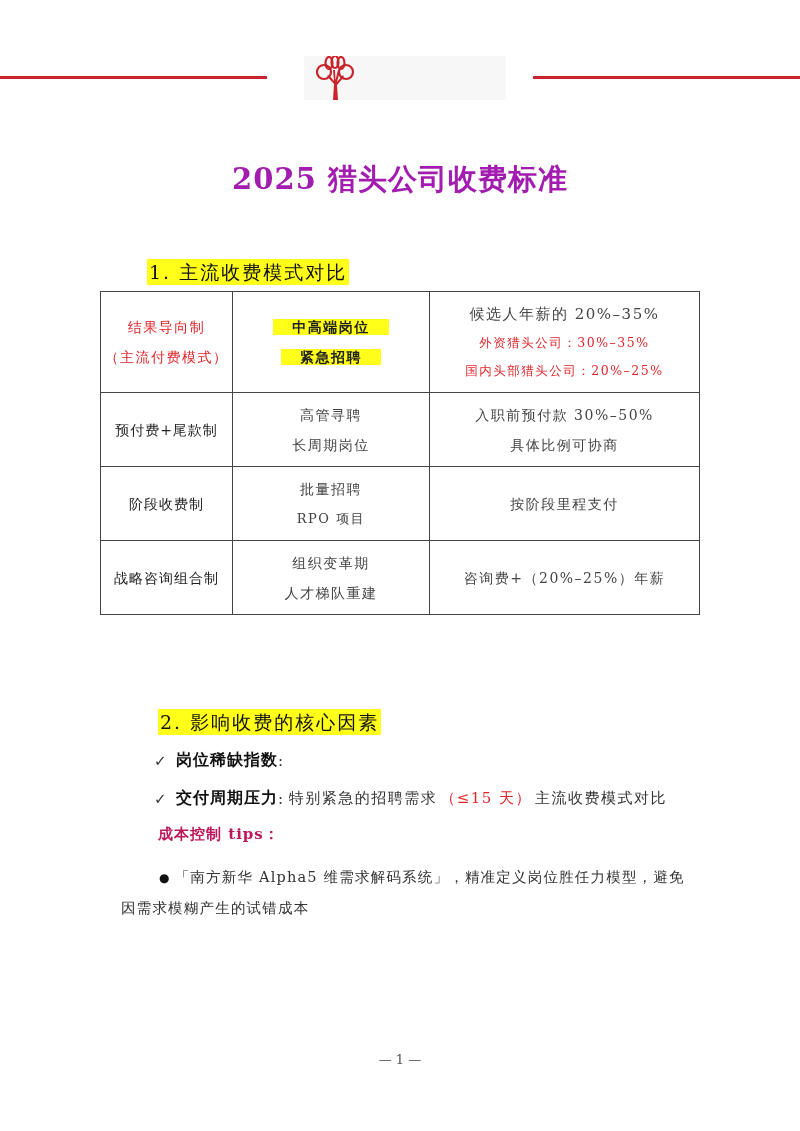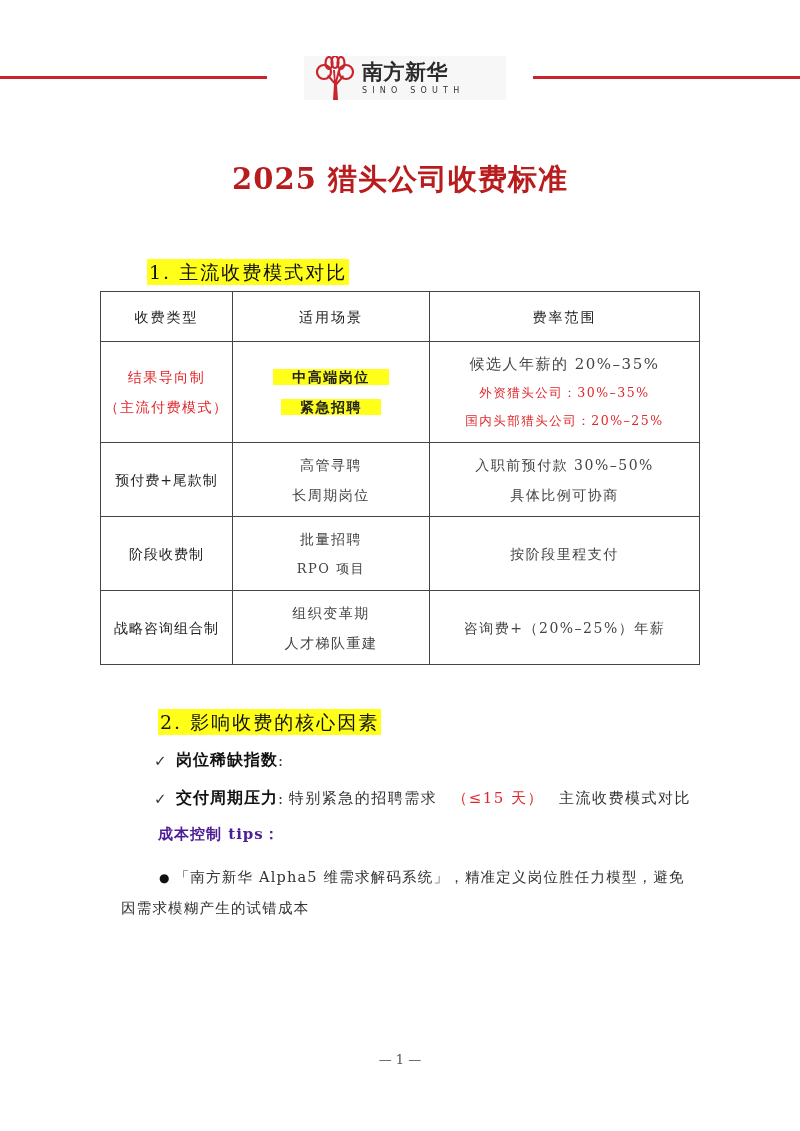--- a/index.html
+++ b/index.html
@@ -22,21 +22,21 @@
     font-family: "DejaVu Sans", sans-serif; font-weight: bold;
     font-size: 21px; letter-spacing: 0.5px; color: #2b2b2b; line-height: 24px;
   }
   .logo-en {
     font-family: "DejaVu Sans", sans-serif; font-size: 8px;
     letter-spacing: 5.2px; color: #333; line-height: 11px; margin-top: 1px;
   }
   
   .title {
     position: absolute; top: 160px; left: 0; width: 800px; text-align: center;
-    font-size: 29px; font-weight: bold; letter-spacing: 1px; color: #b91c1c;
+    font-size: 29px; font-weight: bold; letter-spacing: 1px; color: #a21caf;
   }
   
   .sec-h {
     position: absolute; font-size: 19px; font-weight: normal; color: #111;
     background: #ffff1a; padding: 0 2px; line-height: 26px; letter-spacing: 2px;
   }
   
   table.fees {
     position: absolute; left: 100px; top: 291px; width: 600px;
     border-collapse: collapse; table-layout: fixed;
@@ -56,21 +56,21 @@
   .row-b td, .row-c td, .row-d td { height: 73px; }
   .cell-line { display: block; letter-spacing: 1.5px; }
   
   .factor {
     position: absolute; left: 154px; font-size: 15px; color: #333; letter-spacing: 1.5px;
     display: flex; align-items: center;
   }
   .check { font-family: "DejaVu Sans", sans-serif; font-size: 15px; margin-right: 8px; color: #333; }
   .factor .k { font-weight: bold; color: #111; font-size: 16px; letter-spacing: 1px; }
   .factor .colon { margin-right: 4px; }
-  .tips-h { position: absolute; left: 158px; top: 825px; color: #4c1d95; font-weight: bold; font-size: 15px; letter-spacing: 1px; }
+  .tips-h { position: absolute; left: 158px; top: 825px; color: #be185d; font-weight: bold; font-size: 15px; letter-spacing: 1px; }
   .para {
     position: absolute; left: 121px; top: 862px; width: 570px;
     font-size: 14.5px; line-height: 30px; color: #333; letter-spacing: 1.2px;
     text-indent: 38px;
   }
   .bullet { font-family: "DejaVu Sans", sans-serif; font-size: 12px; margin-right: 4px; color: #111; }
   .pageno {
     position: absolute; top: 1052px; left: 0; width: 800px; text-align: center;
     font-size: 13px; color: #555;
   }
@@ -84,42 +84,33 @@
   <svg class="logo-mark" viewBox="0 0 42 46">
     <g fill="none" stroke="#c8242b" stroke-width="2.2">
       <circle cx="10" cy="16" r="7"></circle>
       <circle cx="32" cy="16" r="7"></circle>
       <ellipse cx="15" cy="7" rx="3.5" ry="6"></ellipse>
       <ellipse cx="21" cy="6" rx="3.5" ry="6"></ellipse>
       <ellipse cx="27" cy="7" rx="3.5" ry="6"></ellipse>
     </g>
     <path d="M19 44 L20 28 L13 20 L15 19 L20 25 L19 14 L21 14 L21.5 24 L24 14 L26 15 L23 26 L29 19 L30 21 L23 29 L24 44 Z" fill="#c8242b"></path>
   </svg>
-  <div class="logo-text">
-    <span class="logo-cn">南方新华</span>
-    <span class="logo-en">SINO SOUTH</span>
-  </div>
 </div>
 
 <div class="title">2025 猎头公司收费标准</div>
 
 <div class="sec-h" style="left:147px; top:259px;">1. 主流收费模式对比</div>
 
 <table class="fees">
   <colgroup>
       <col class="c1">
       <col class="c2">
       <col class="c3">
     </colgroup>
   <tbody>
-      <tr>
-    <th>收费类型</th>
-    <th>适用场景</th>
-    <th>费率范围</th>
-  </tr>
   <tr class="row-a">
     <td class="red">
       <span class="cell-line red">结果导向制</span>
       <span class="cell-line red">（主流付费模式）</span>
     </td>
     <td>
       <span class="cell-line"><span class="hl">中高端岗位</span></span>
       <span class="cell-line"><span class="hl">紧急招聘</span></span>
     </td>
     <td>
@@ -168,21 +159,21 @@
   <span class="check">✓</span>
   <span class="k">岗位稀缺指数</span>
   <span class="colon">:</span>
 </div>
 
 <div class="factor" style="top:788px;">
   <span class="check">✓</span>
   <span class="k">交付周期压力</span>
   <span class="colon">:</span>
   <span>特别紧急的招聘需求</span>
-  <span class="red" style="margin:0 15px;">（≤15 天）</span>
+  <span class="red" style="margin:0 3px;">（≤15 天）</span>
   <span>主流收费模式对比</span>
 </div>
 
 <div class="tips-h">成本控制 tips：</div>
 
 <div class="para"><span class="bullet">●</span><span>「南方新华 Alpha5 维需求解码系统」，精准定义岗位胜任力模型，避免因需求模糊产生的试错成本</span></div>
 
 <div class="pageno">— 1 —</div>
 
 </body></html>

